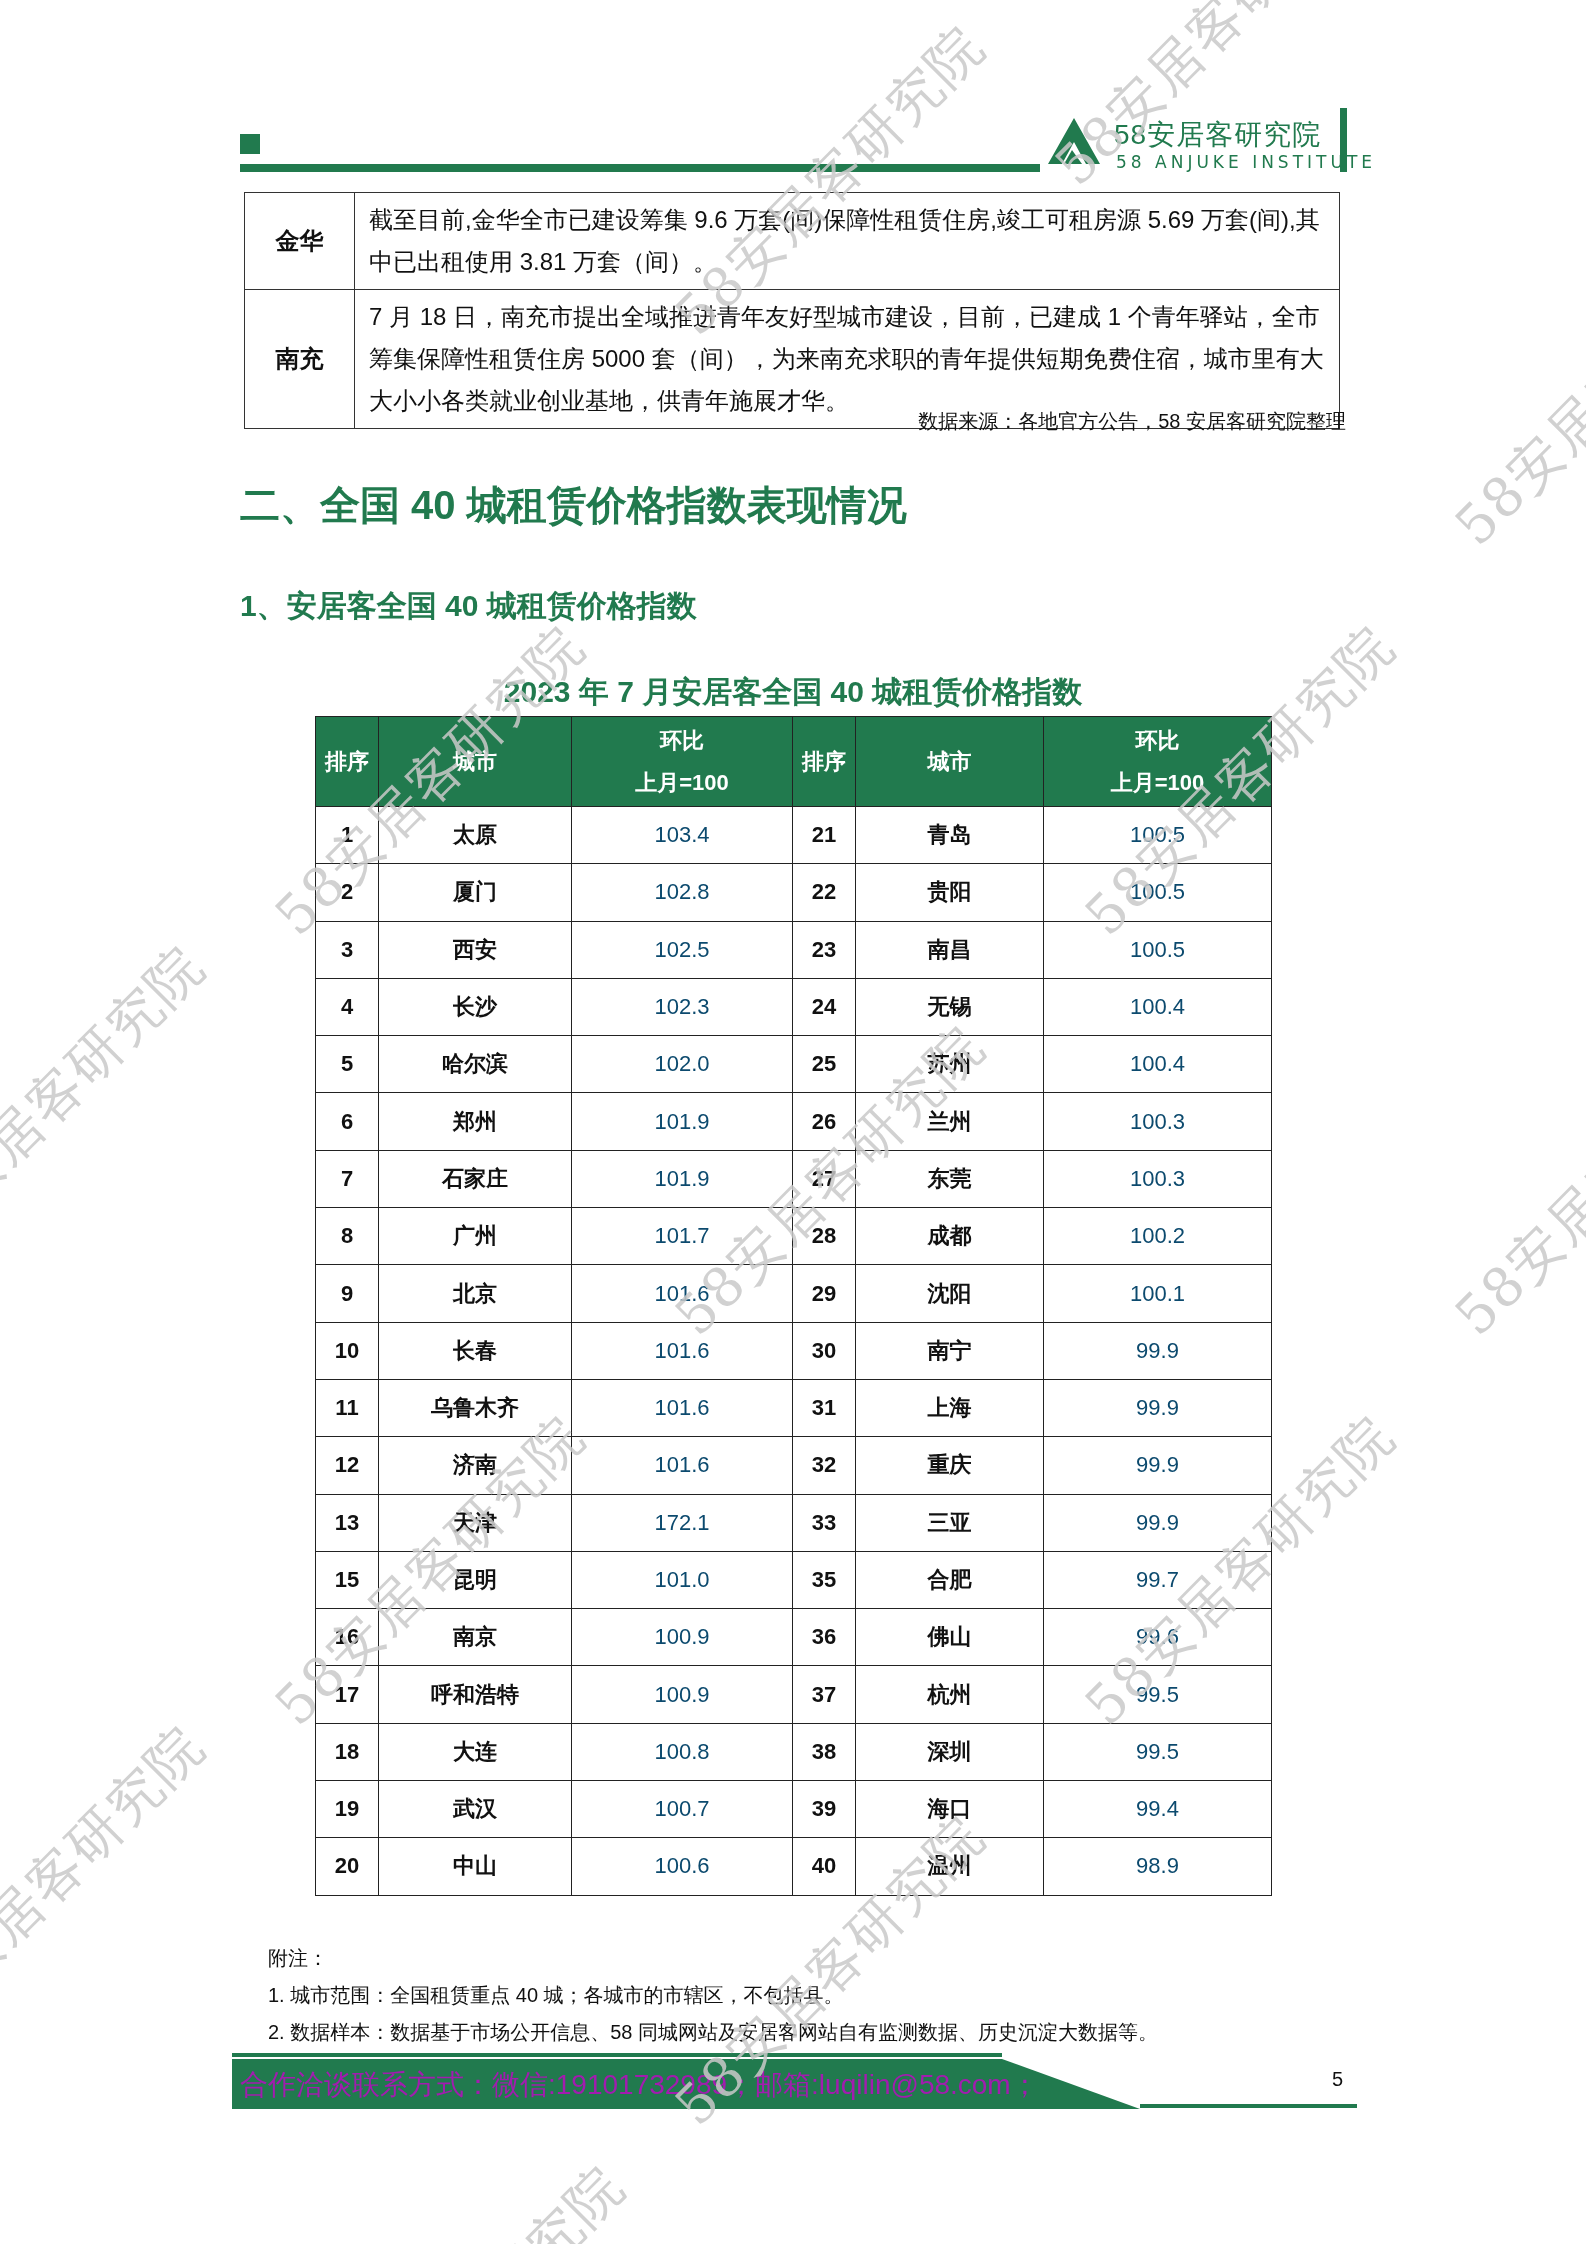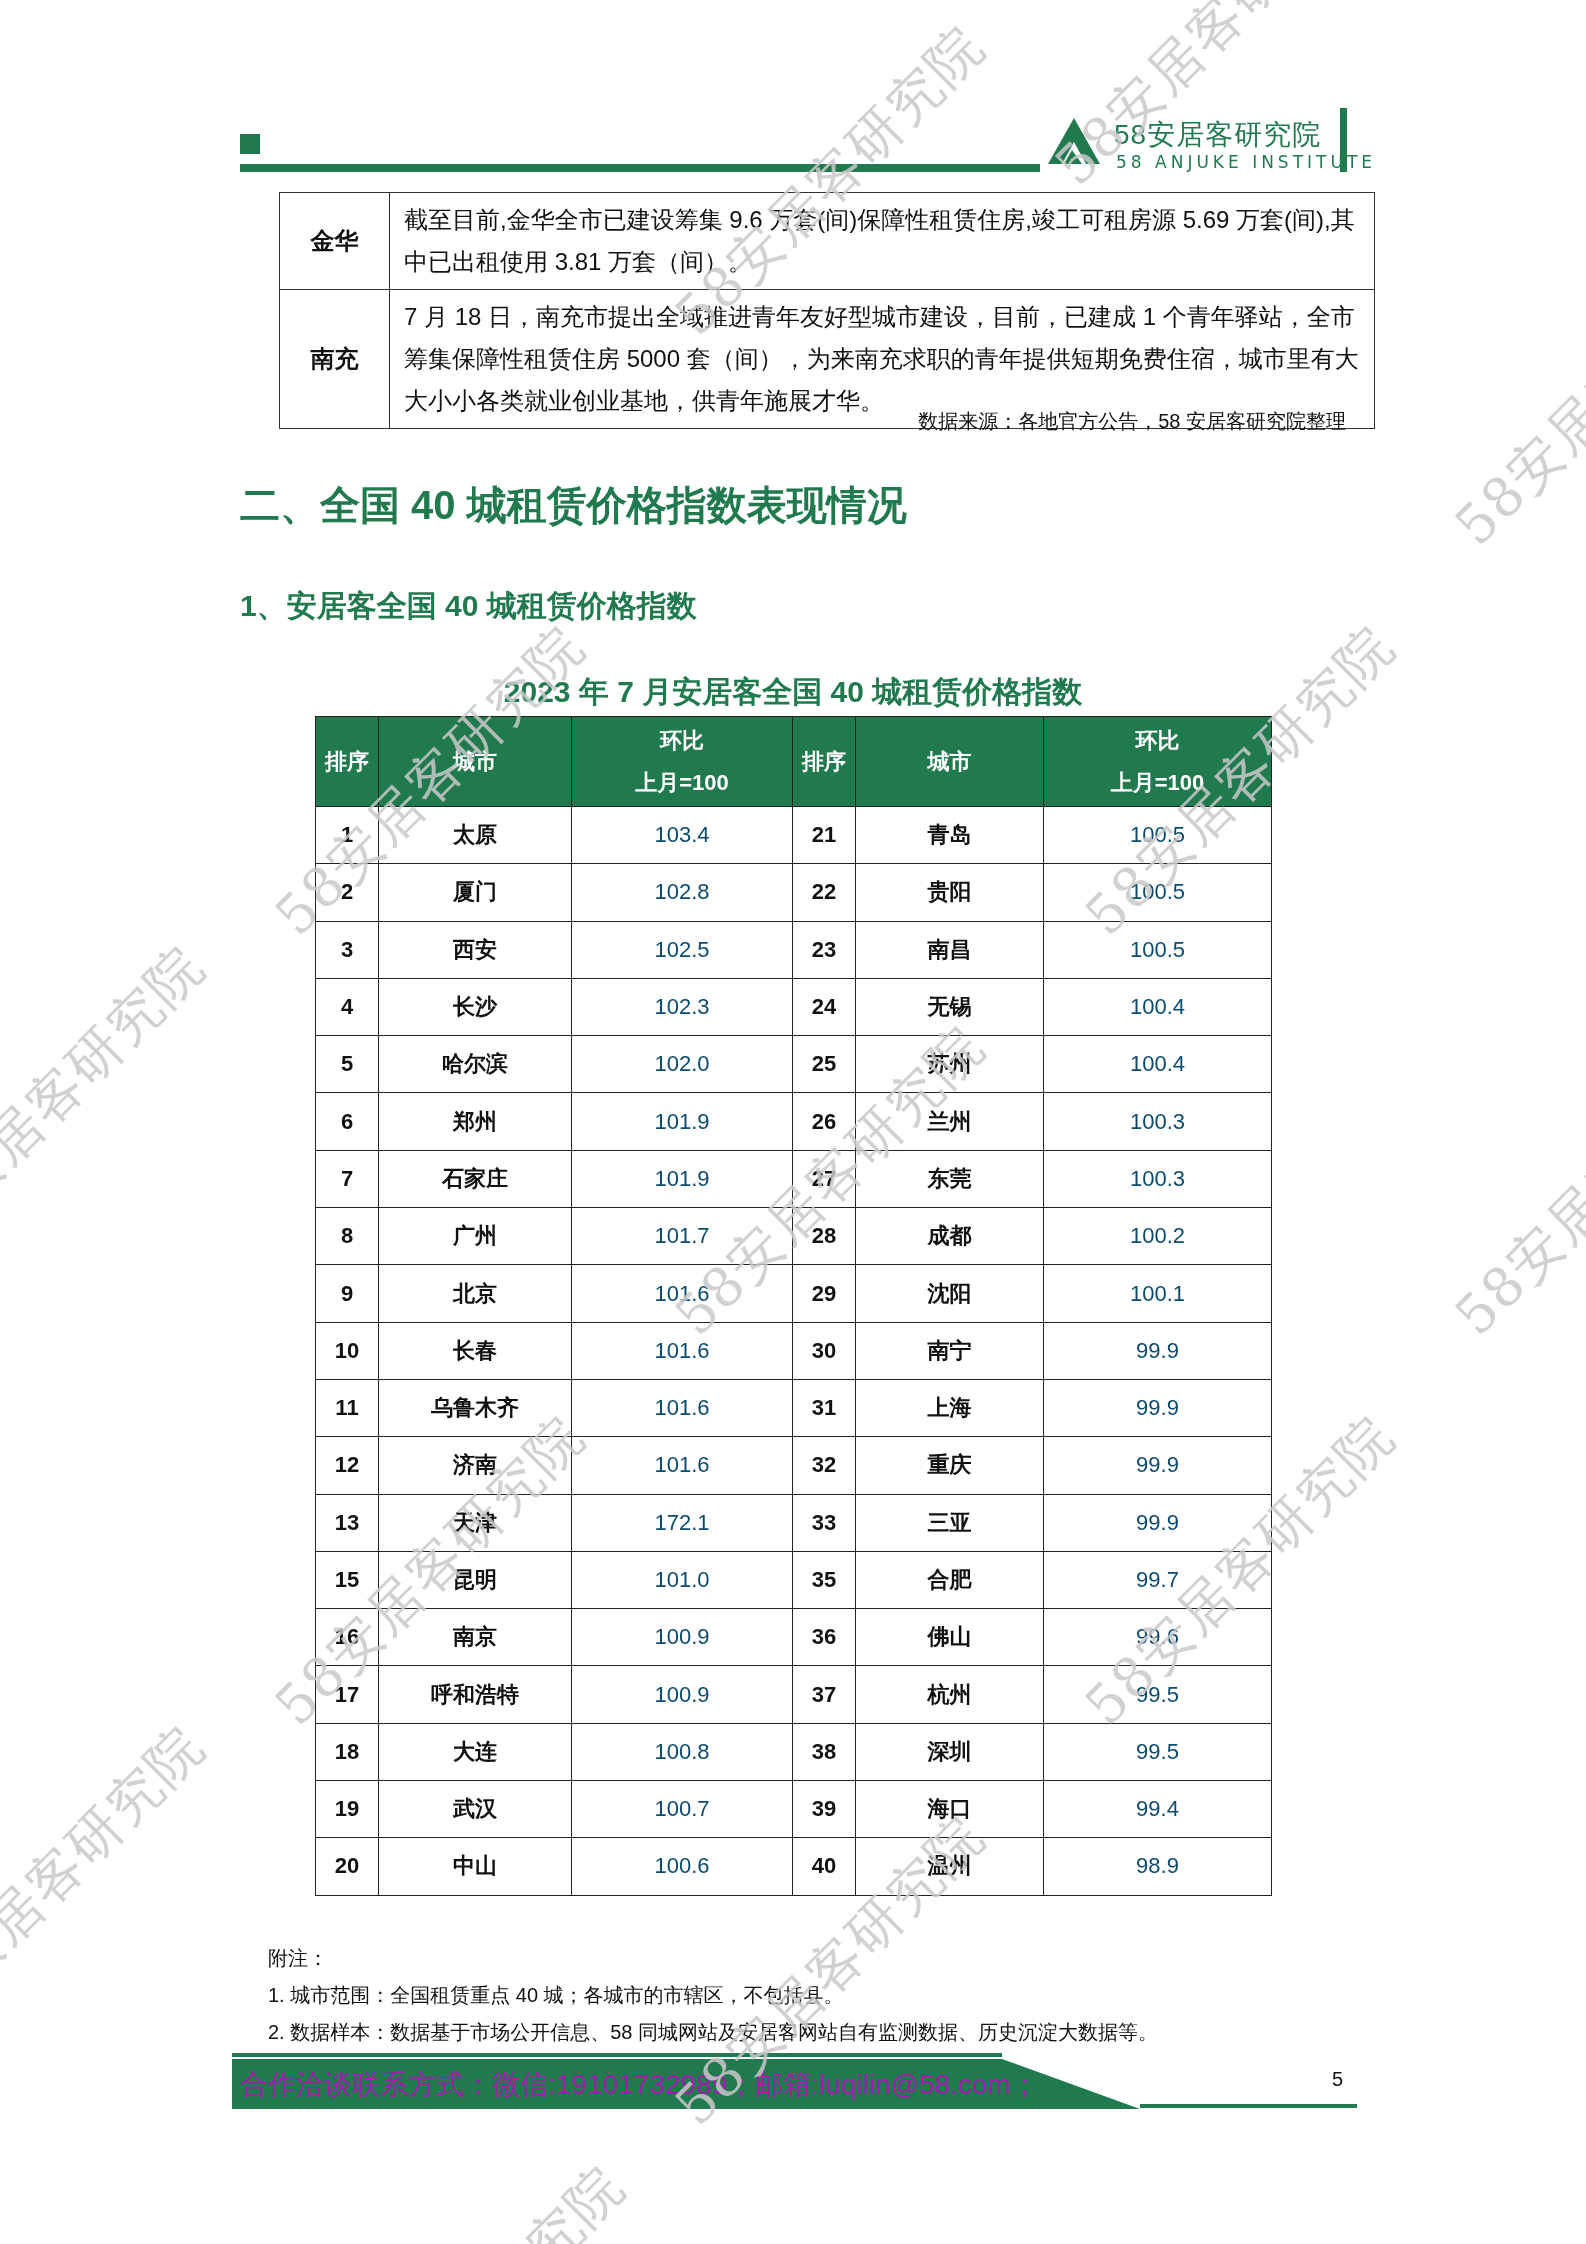--- a/index.html
+++ b/index.html
@@ -12,21 +12,21 @@
   
   .hdr-square { position: absolute; left: 240px; top: 134px; width: 20px; height: 20px; background: #217a4e; }
   .hdr-line { position: absolute; left: 240px; top: 164px; width: 800px; height: 8px; background: #217a4e; }
   .logo { position: absolute; left: 1046px; top: 112px; width: 270px; height: 60px; }
   .logo-mark { position: absolute; left: 0; top: 4px; width: 56px; height: 50px; }
   .logo-cn { position: absolute; left: 68px; top: 4px; font-size: 28px; color: #217a4e; letter-spacing: 1px; white-space: nowrap; }
   .logo-en { position: absolute; left: 70px; top: 40px; font-size: 17px; color: #217a4e; letter-spacing: 4px; white-space: nowrap; font-family: "DejaVu Sans", sans-serif; }
   .hdr-vbar { position: absolute; left: 1340px; top: 108px; width: 7px; height: 64px; background: #217a4e; }
 
   
-  .policy { position: absolute; left: 244px; top: 192px; width: 1096px; border-collapse: collapse; margin-left: 35px; }
+  .policy { position: absolute; left: 244px; top: 192px; width: 1096px; border-collapse: collapse; }
   .policy td { border: 1.5px solid #333; vertical-align: middle; }
   .policy .city { width: 110px; text-align: center; font-weight: bold; font-size: 24px; }
   .policy .desc { padding: 6px 10px 6px 14px; font-size: 24px; line-height: 42px; }
   .source { position: absolute; right: 240px; top: 408px; font-size: 20px; }
 
   
   .h1 { position: absolute; left: 240px; top: 478px; font-size: 40px; font-weight: bold; color: #217a4e; white-space: nowrap; }
   .h2 { position: absolute; left: 240px; top: 586px; font-size: 30px; font-weight: bold; color: #217a4e; white-space: nowrap; }
   .tbl-title { position: absolute; left: 0; width: 1586px; text-align: center; top: 672px; font-size: 30px; font-weight: bold; color: #217a4e; }
 

